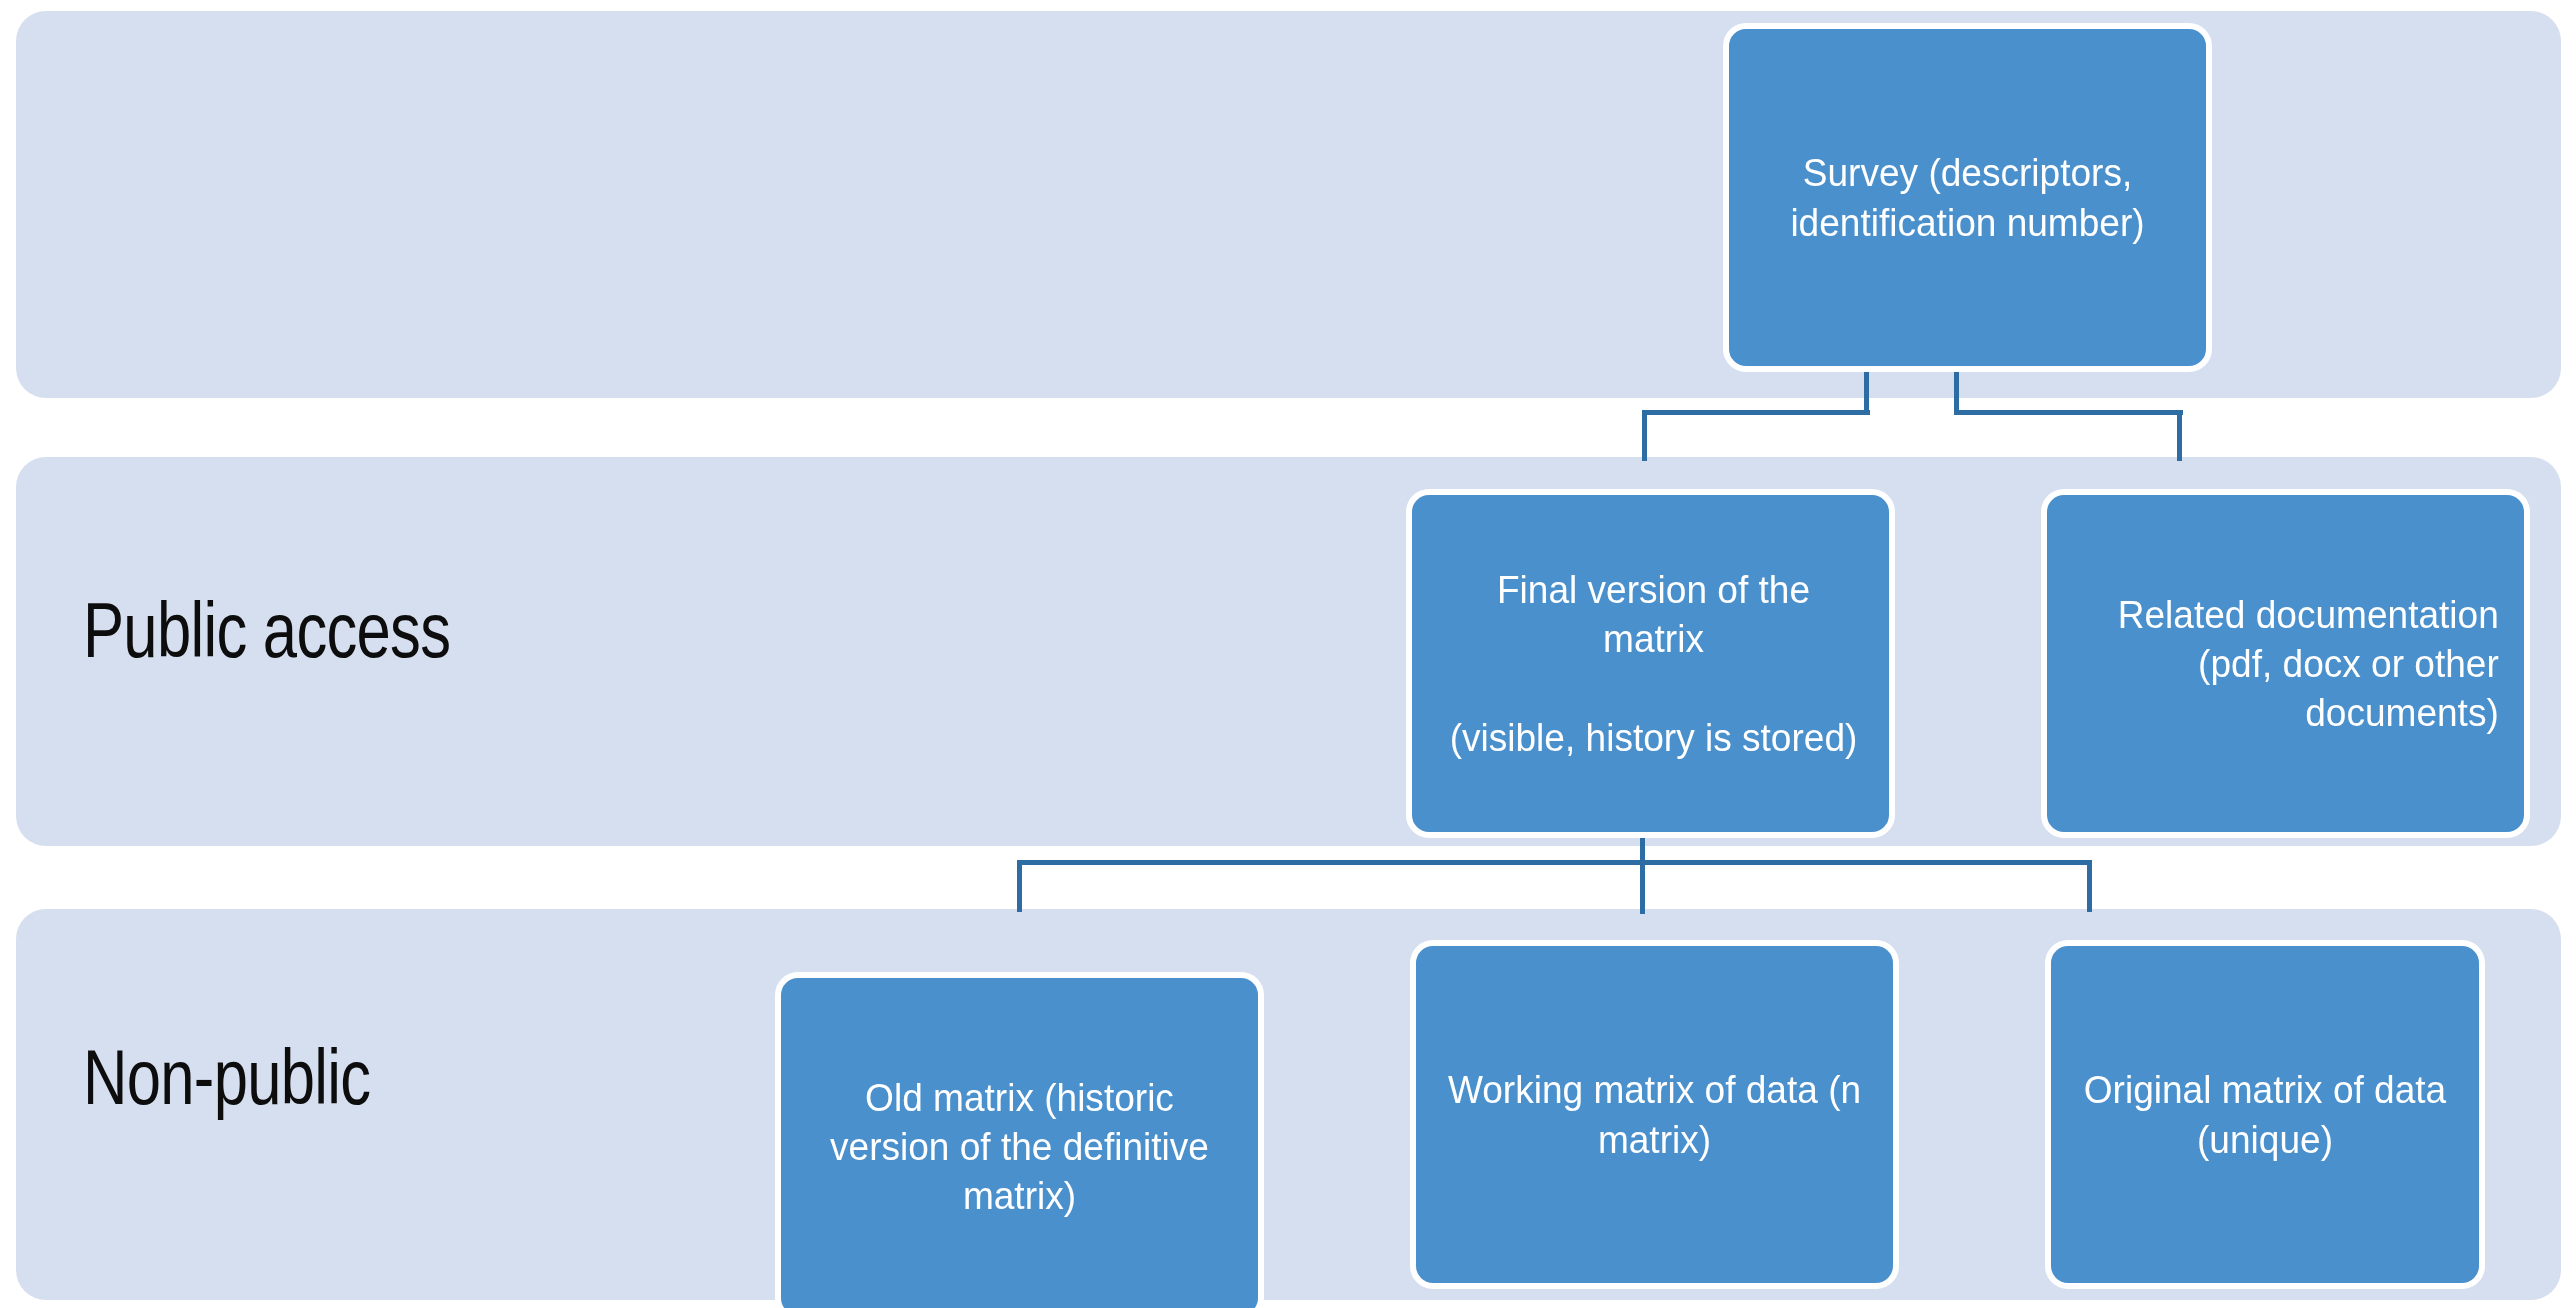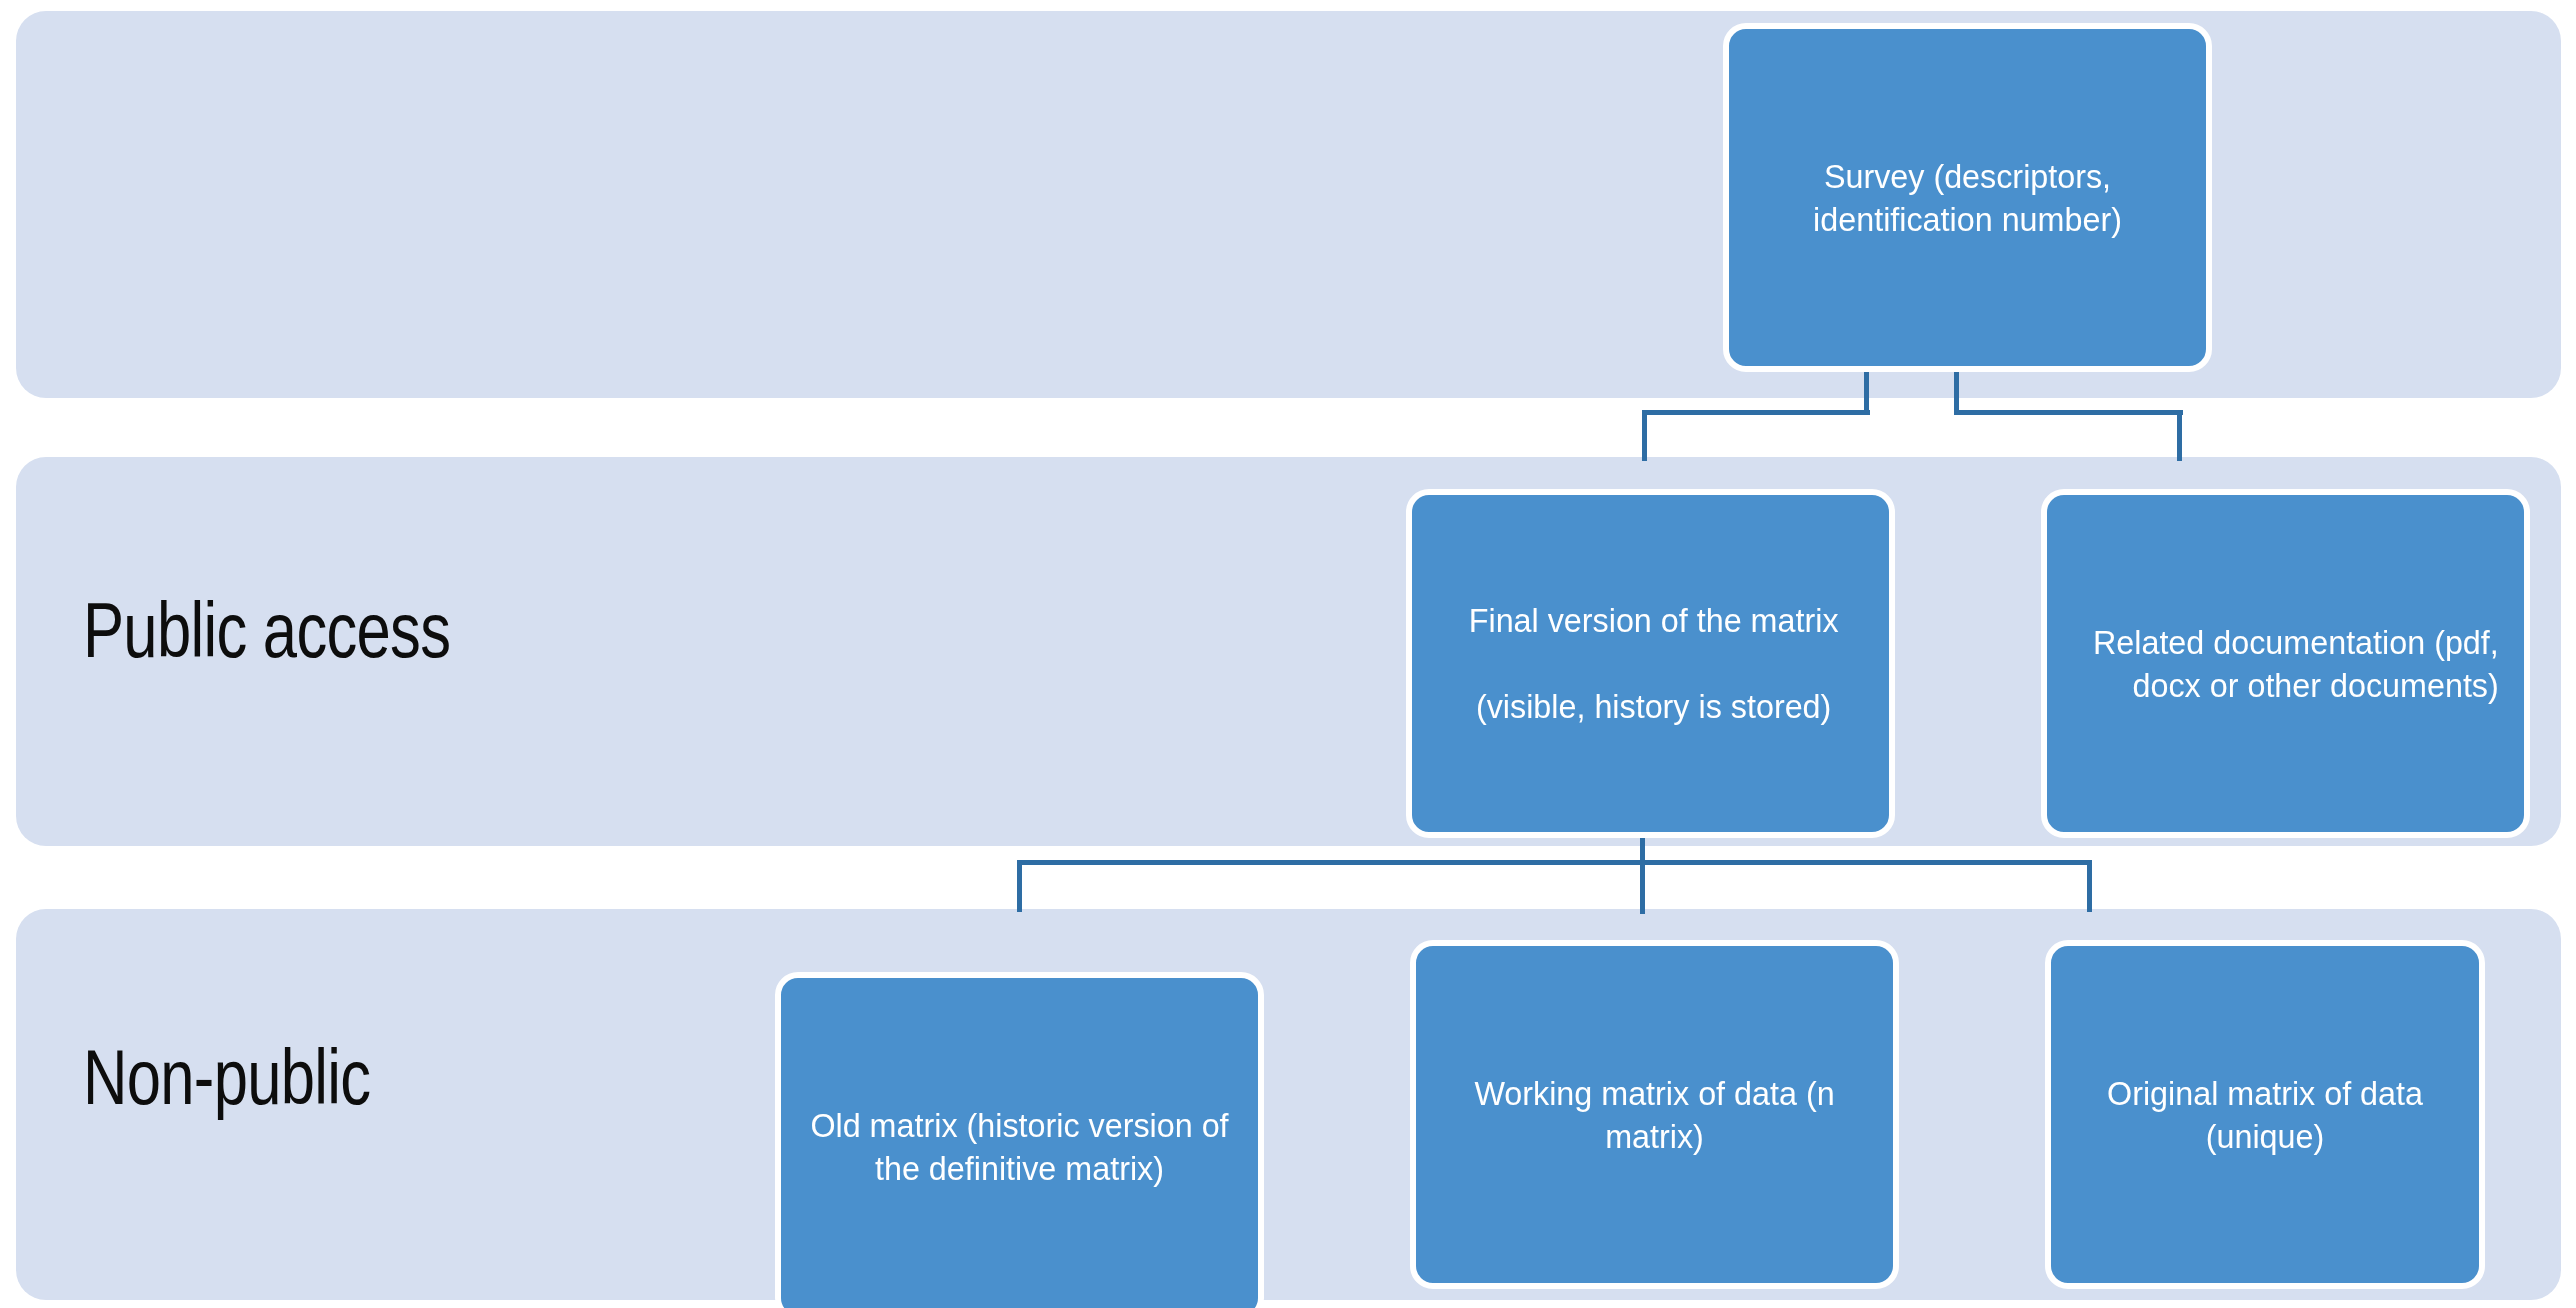--- a/index.html
+++ b/index.html
@@ -48,21 +48,21 @@
     background: #4a90cd;
     border: 6.1px solid #ffffff;
     border-radius: 23px;
     box-sizing: border-box;
     color: #ffffff;
     display: flex;
     align-items: center;
     justify-content: center;
     text-align: center;
     line-height: 1.26;
-    font-size: 34px;
+    font-size: 39px;
     font-weight: 400;
     padding: 8.7px 14px;
     font-family: "Liberation Sans", sans-serif;
   }
   .node .txt {
     transform: scaleX(0.95);
     white-space: pre-line;
   }
 
   #node-survey        { left: 1723px; top: 23px;   width: 489px; height: 349px; }

